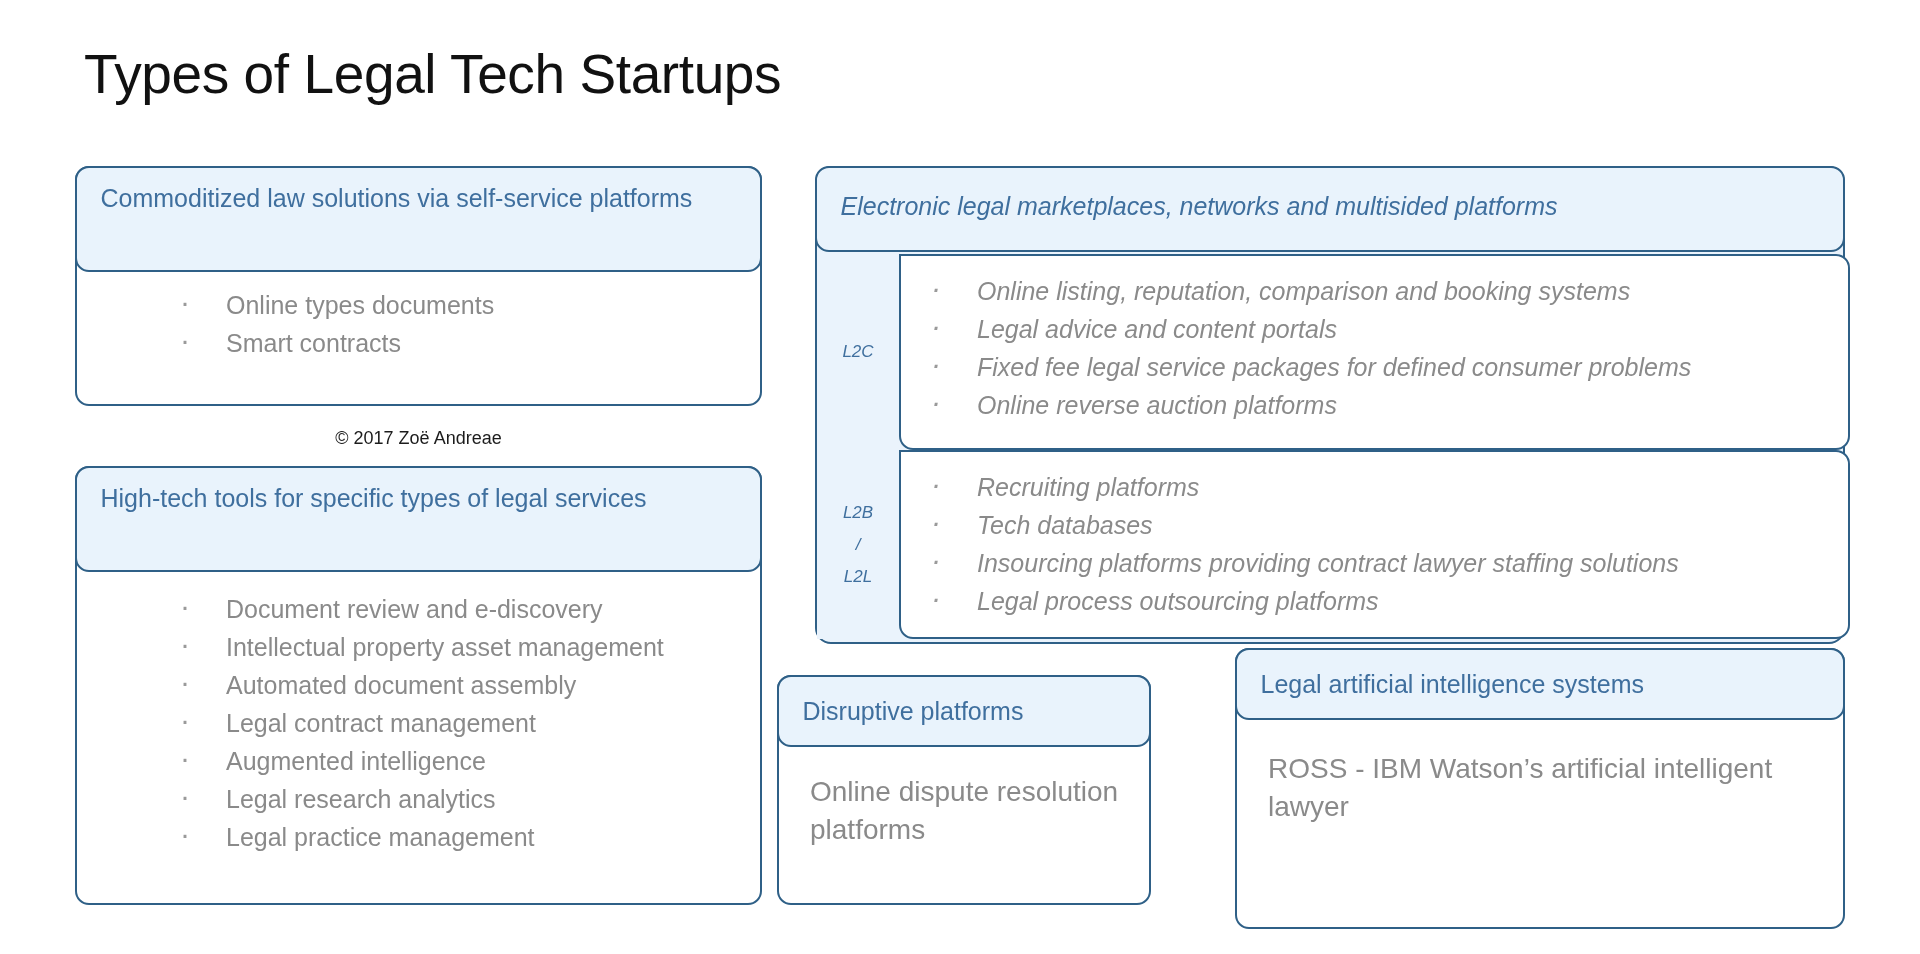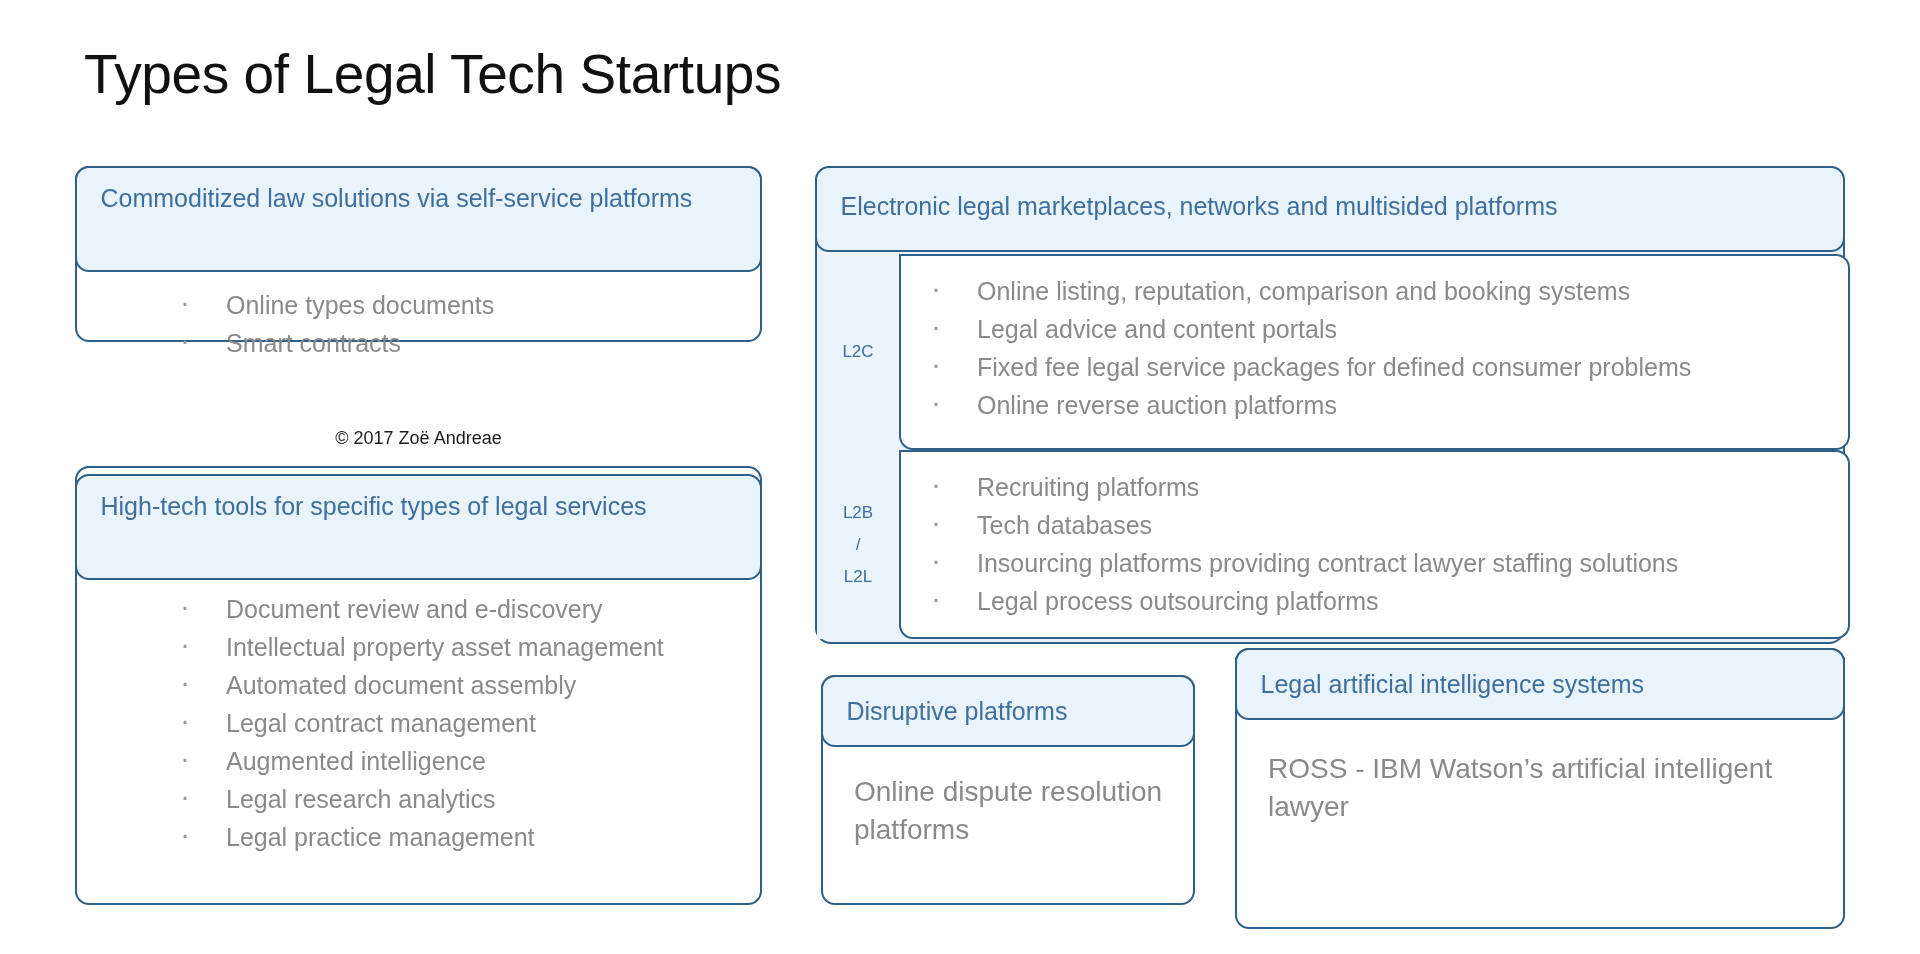--- a/index.html
+++ b/index.html
@@ -77,43 +77,44 @@
   }
 
   
   .body-text {
     color: #8a8a8a;
     font-size: 28px;
     line-height: 38px;
   }
 
   
-  #card-commoditized { left: 75px; top: 166px; width: 687px; height: 176px; padding-left: 42px; }
+  #card-commoditized { left: 75px; top: 166px; width: 687px; height: 240px; padding-left: 42px; }
   #card-commoditized .card-head { width: 687px; height: 106px; }
   #card-commoditized .card-body { top: 118px; padding-left: 103px; }
 
   #card-hightech { left: 75px; top: 466px; width: 687px; height: 439px; }
-  #card-hightech .card-head { width: 687px; height: 106px; margin-top: 8px; }
+  #card-hightech .card-head { width: 687px; height: 106px; }
   #card-hightech .card-body { top: 122px; padding-left: 103px; }
 
   .copyright {
     position: absolute;
     left: 75px;
     top: 428px;
     width: 687px;
     text-align: center;
     font-size: 18px;
     color: #1c1c1c;
   }
 
   
   #card-marketplaces {
     left: 815px; top: 166px; width: 1030px; height: 478px;
     background: #eaf3fc;
     border-radius: 16px;
+    font-style: italic;
   }
   #card-marketplaces .card-head {
     width: 1030px; height: 86px;
     padding-top: 22px;
   }
 
   .rail-row {
     position: absolute;
     left: 0;
     width: 1030px;
@@ -139,21 +140,21 @@
     background: #ffffff;
     border: 2.5px solid #2f6087;
     border-radius: 14px;
     padding: 16px 0 10px 30px;
     margin-right: -2.5px;
   }
   #rail-l2c .rail-content  { border-top-left-radius: 0; }
   #rail-l2bl .rail-content { border-top-left-radius: 0; }
 
   
-  #card-disruptive { left: 821px; top: 675px; width: 374px; height: 230px; }
+  #card-disruptive { left: 777px; top: 675px; width: 374px; height: 230px; }
   #card-disruptive .card-head { width: 374px; height: 72px; padding-top: 18px; }
   #card-disruptive .card-body { top: 96px; padding-left: 31px; padding-right: 16px; }
 
   #card-ai { left: 1235px; top: 648px; width: 610px; height: 281px; }
   #card-ai .card-head { width: 610px; height: 72px; padding-top: 18px; }
   #card-ai .card-body { top: 100px; padding-left: 31px; padding-right: 24px; }
 </style>
 </head>
 <body>
 

